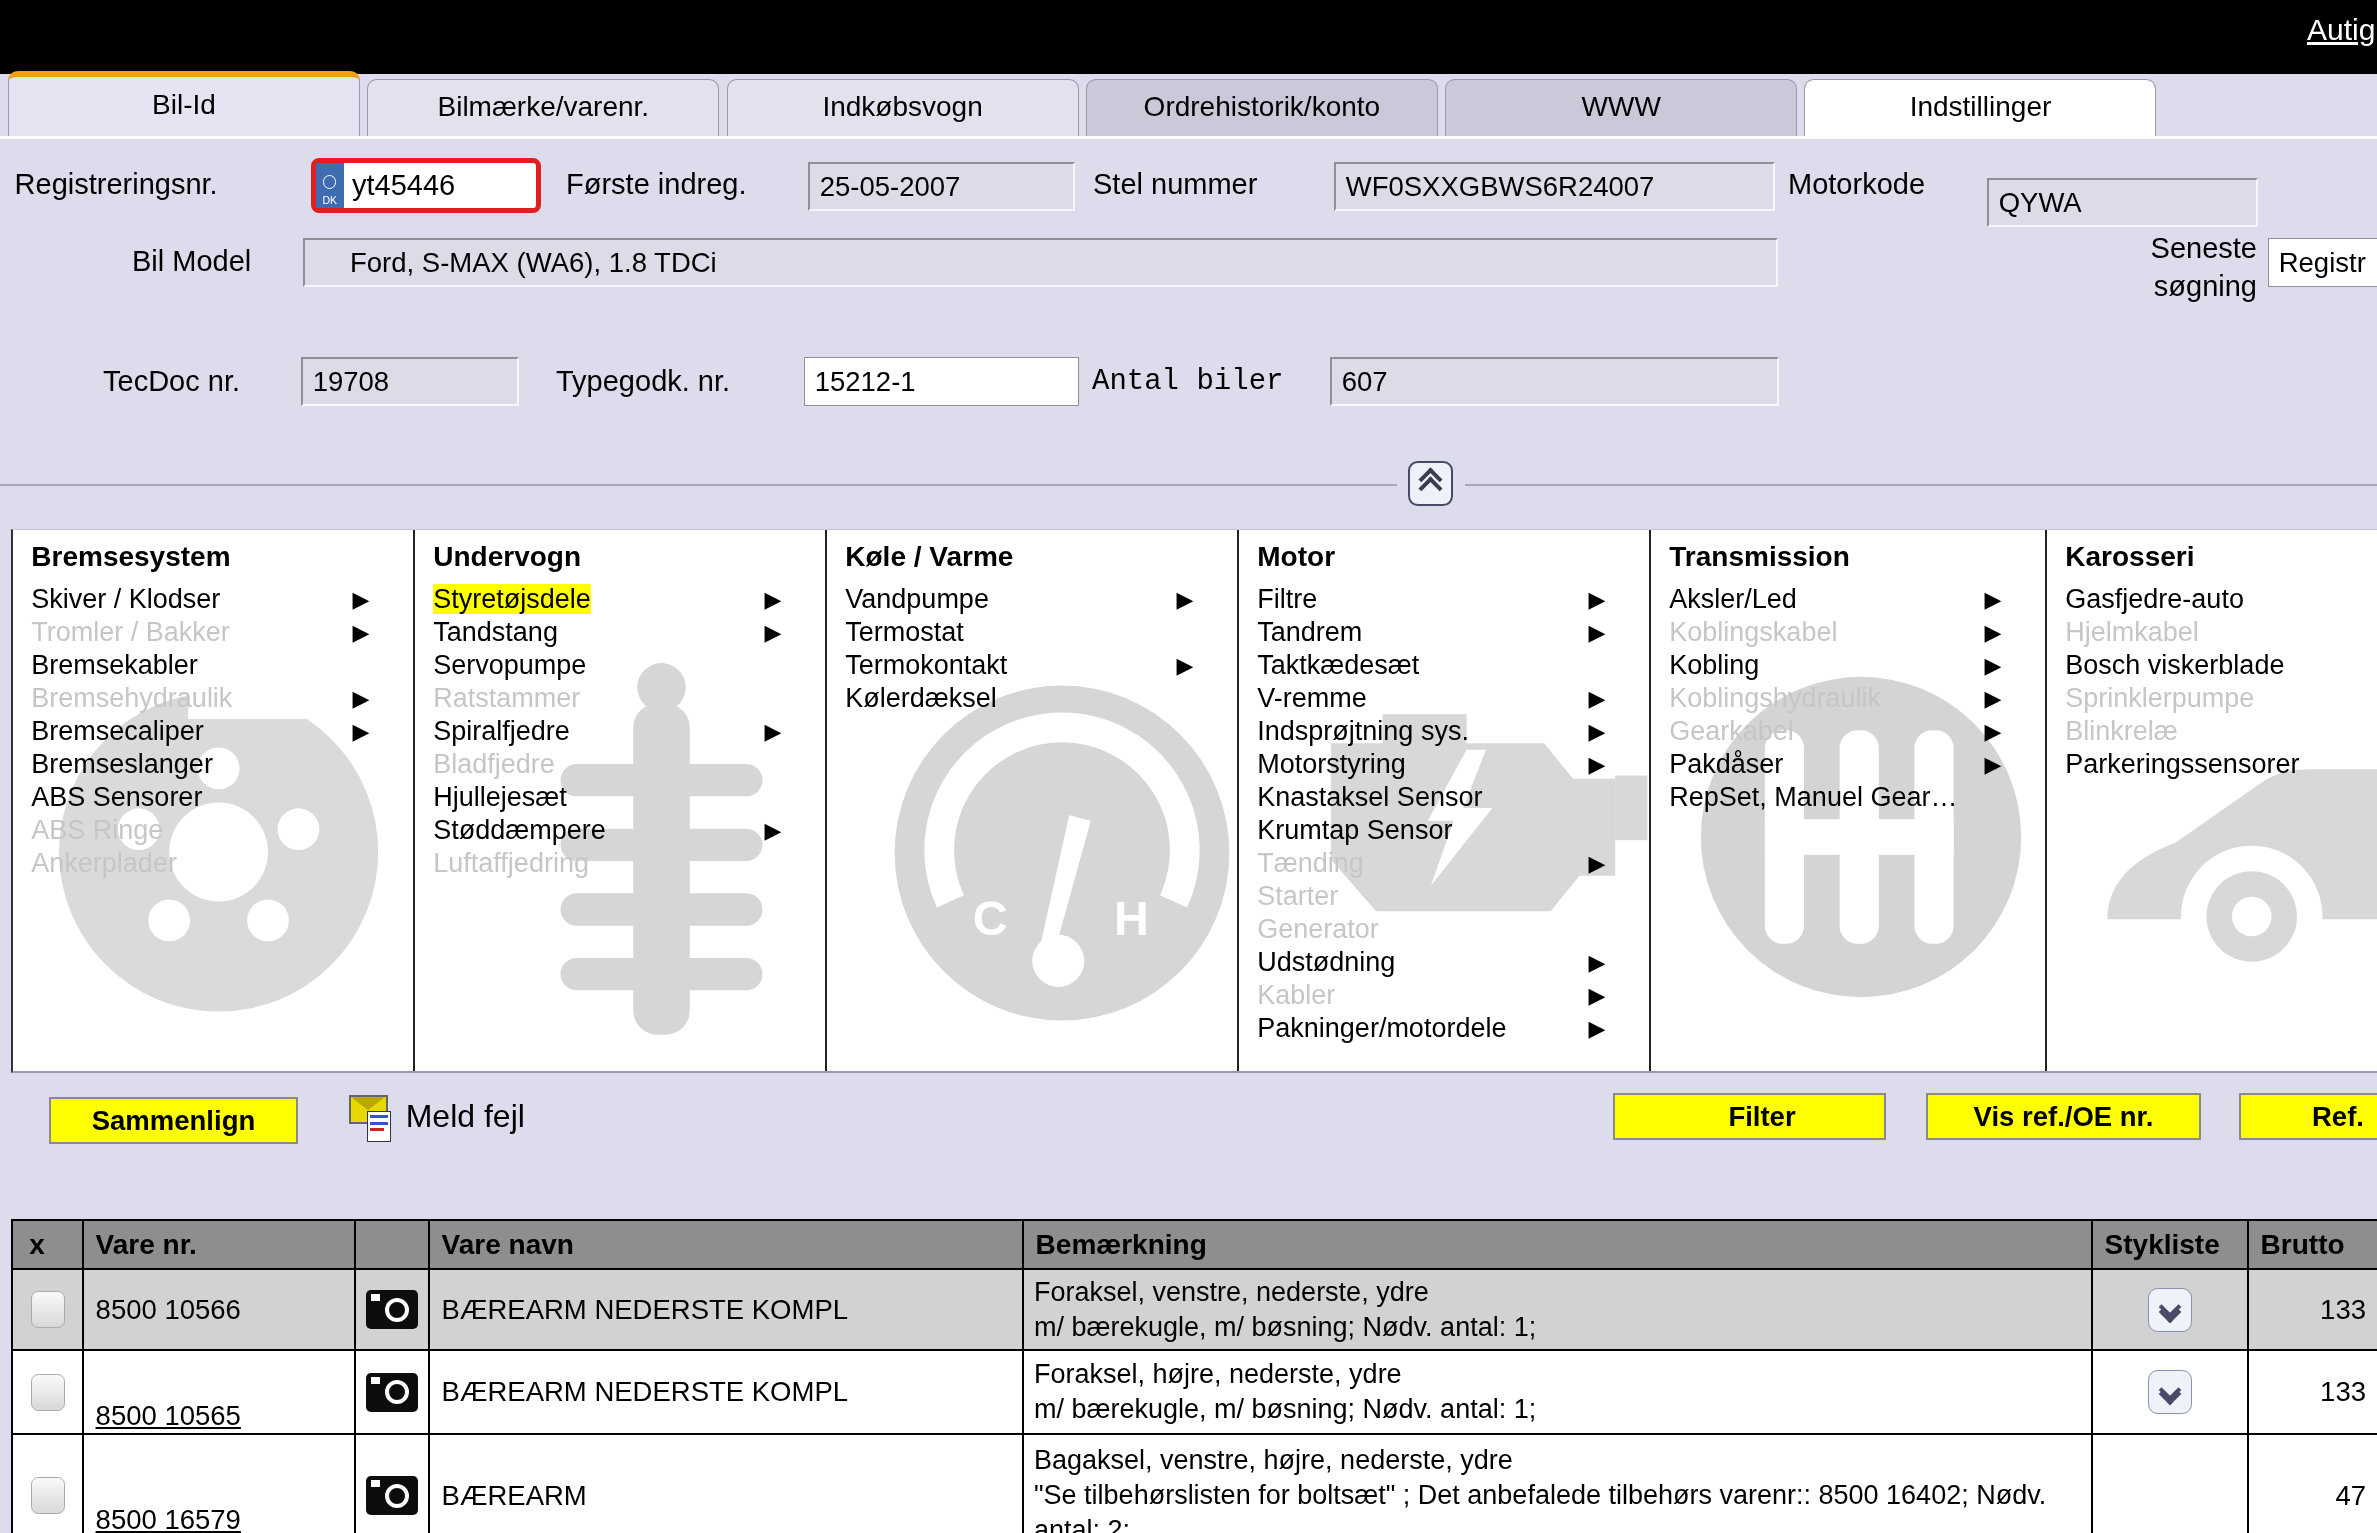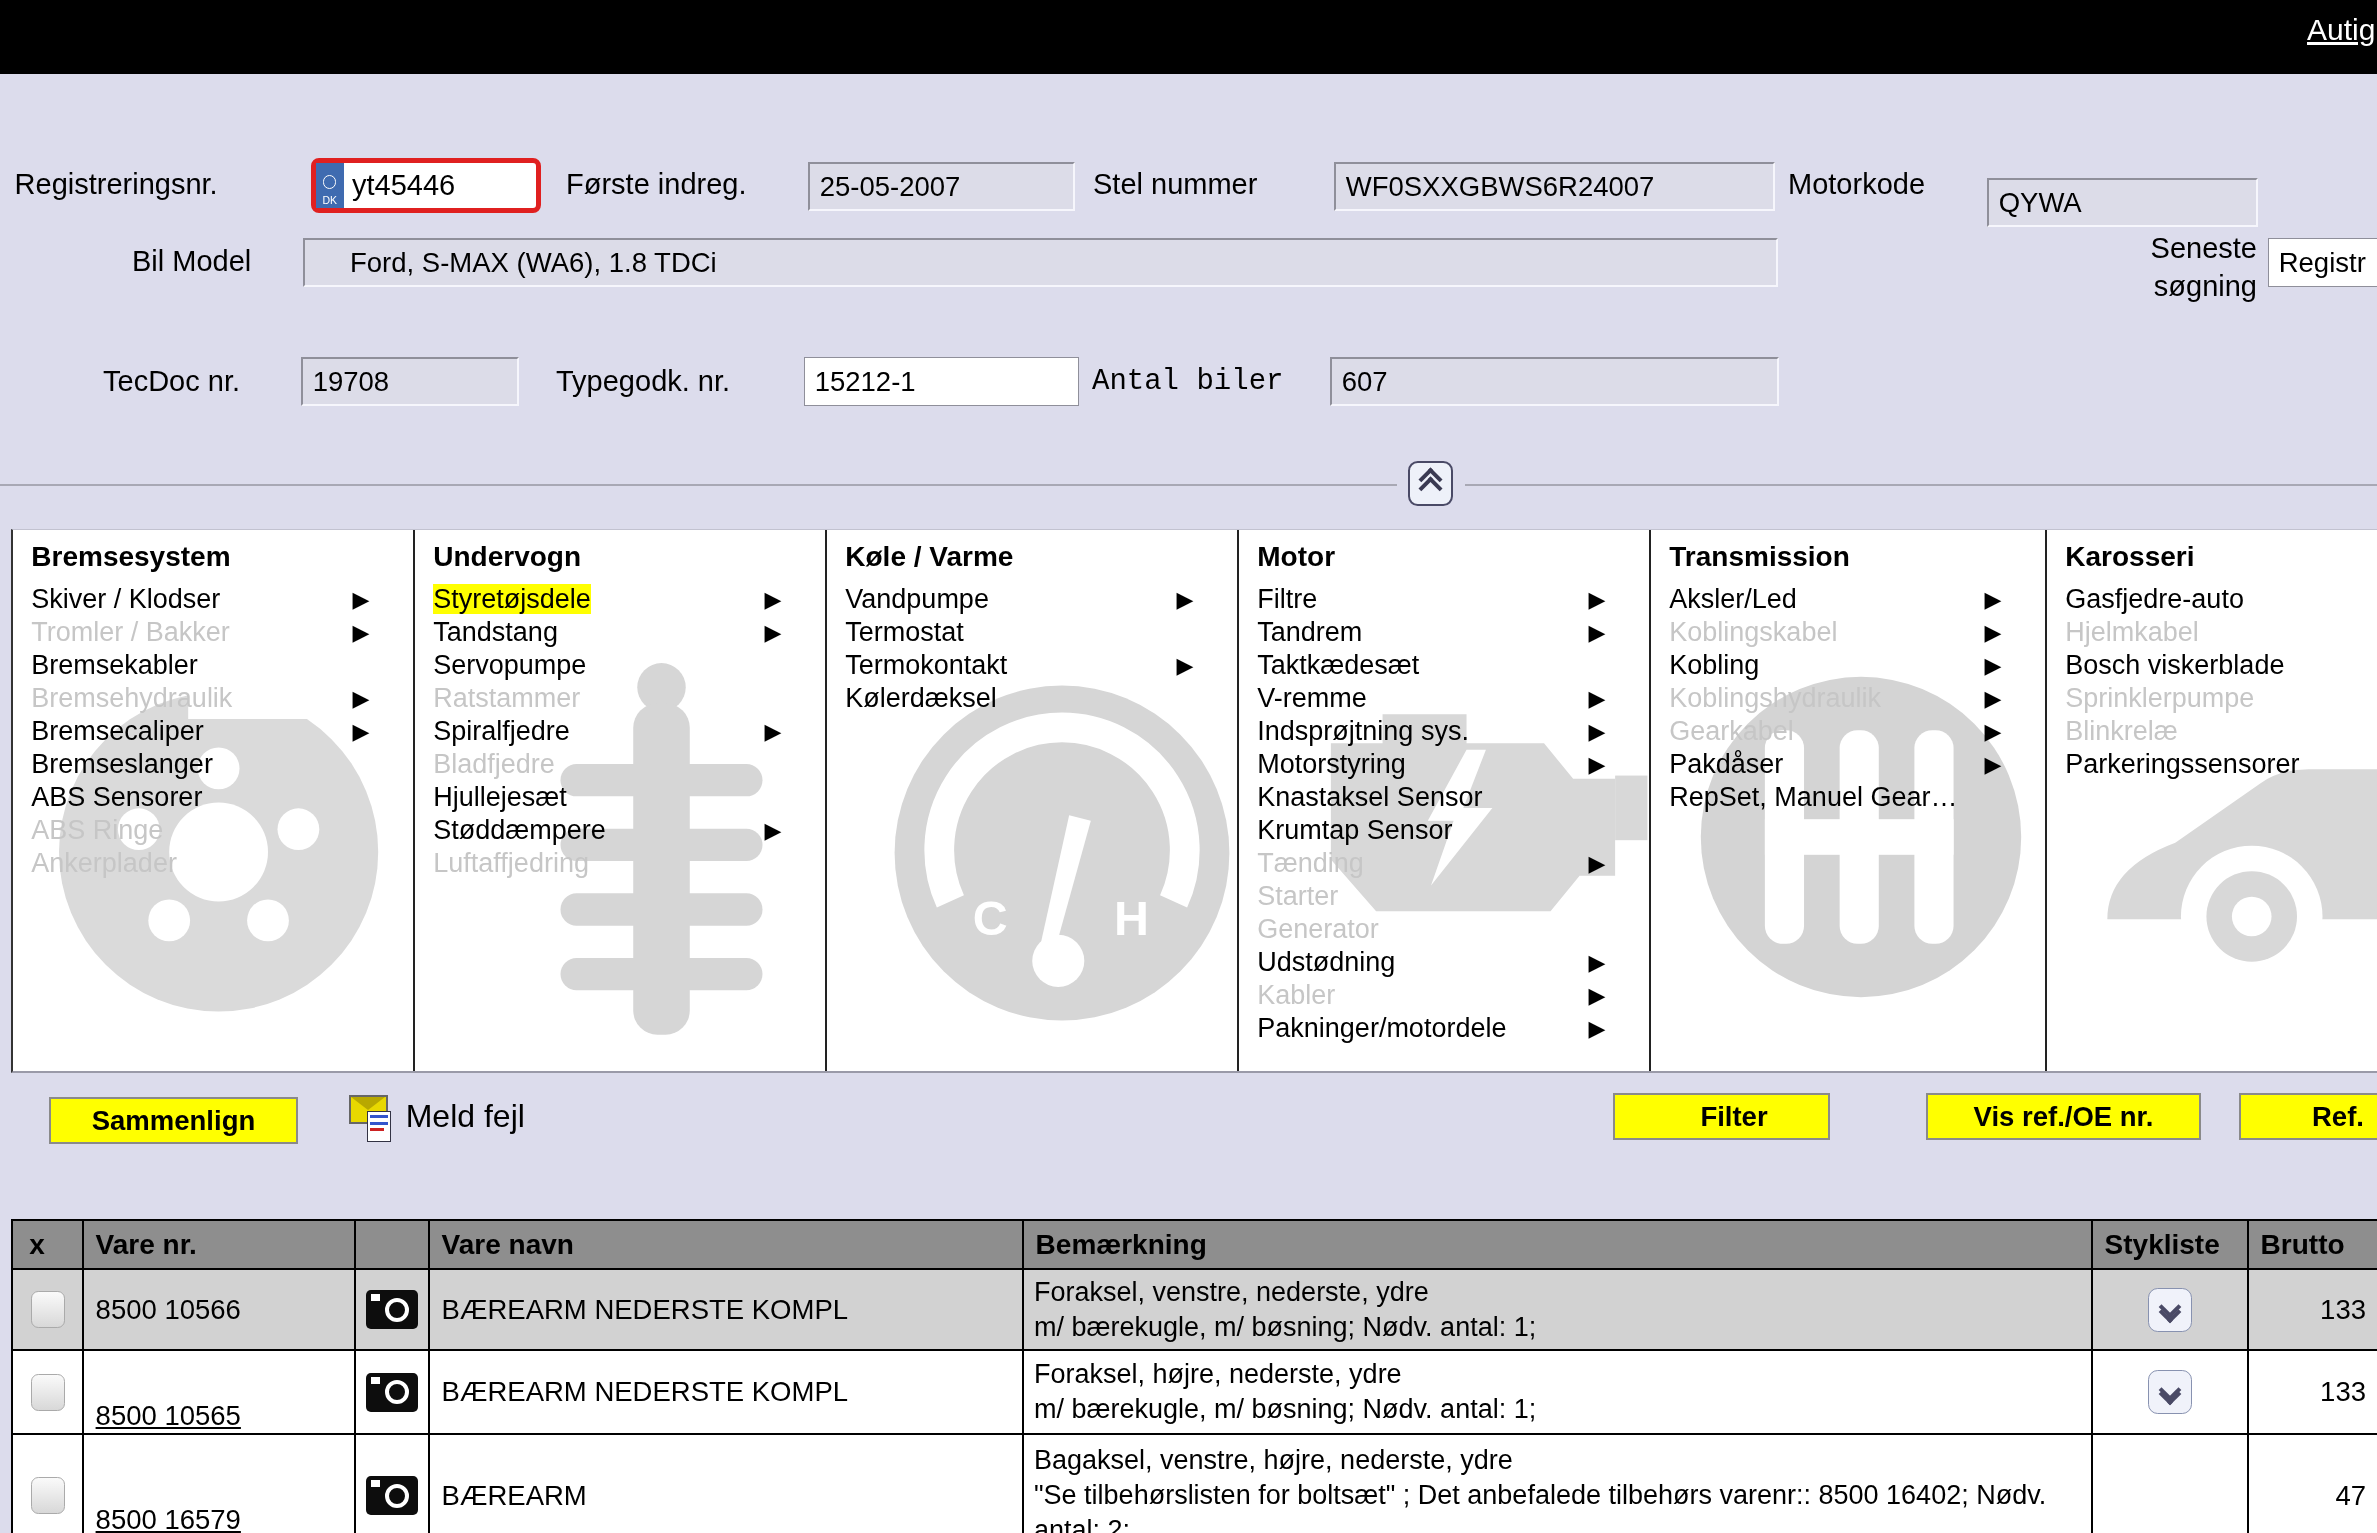--- a/index.html
+++ b/index.html
@@ -95,20 +95,28 @@
 </style>
 </head>
 <body>
 
 <div id="app">
 
   <div class="topbar">
     <span class="topbar-link">Autig</span>
   </div>
 
+  <div class="tabbar">
+    <div class="tab active">Bil-Id</div>
+    <div class="tab">Bilmærke/varenr.</div>
+    <div class="tab">Indkøbsvogn</div>
+    <div class="tab darker">Ordrehistorik/konto</div>
+    <div class="tab darker">WWW</div>
+    <div class="tab white">Indstillinger</div>
+  </div>
 
   <div class="lbl" style="left:14.6px;top:168px;">Registreringsnr.</div>
   <div class="plate" style="left:311px;top:158px;width:230px;">
     <div class="plate-strip">
       <div class="stars"></div>
       <div class="cc">DK</div>
     </div>
     <div class="plate-text">yt45446</div>
   </div>
   <div class="lbl" style="left:566px;top:168px;">Første indreg.</div>
@@ -268,21 +276,21 @@
       <span class="mail-flap"></span>
       <span class="mail-doc">
           <i></i>
           <i></i>
           <i class="red"></i>
         </span>
     </span>
     <span class="meldfejl-label">Meld fejl</span>
   </div>
 
-  <div class="btn-yellow" style="left:1613px;top:1093px;width:217px;height:47px;padding-left:25px;">Filter</div>
+  <div class="btn-yellow" style="left:1613px;top:1093px;width:273px;height:47px;padding-left:25px;">Filter</div>
   <div class="btn-yellow" style="left:1926px;top:1093px;width:275px;height:47px;">Vis ref./OE nr.</div>
   <div class="btn-yellow" style="left:2239px;top:1093px;width:194px;height:47px;justify-content:flex-start;padding-left:71px;">Ref.</div>
 
   <div class="parts-table">
     <div class="tr">
       <div class="th" style="padding-left:16px;">x</div>
       <div class="th">Vare nr.</div>
       <div class="th"></div>
       <div class="th">Vare navn</div>
       <div class="th">Bemærkning</div>

